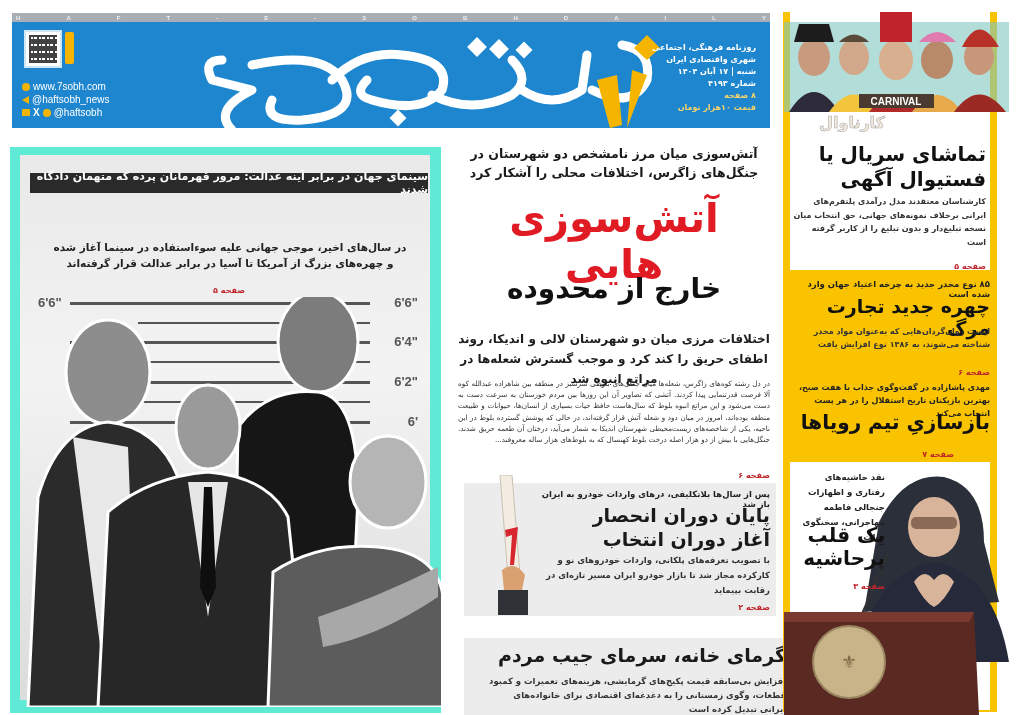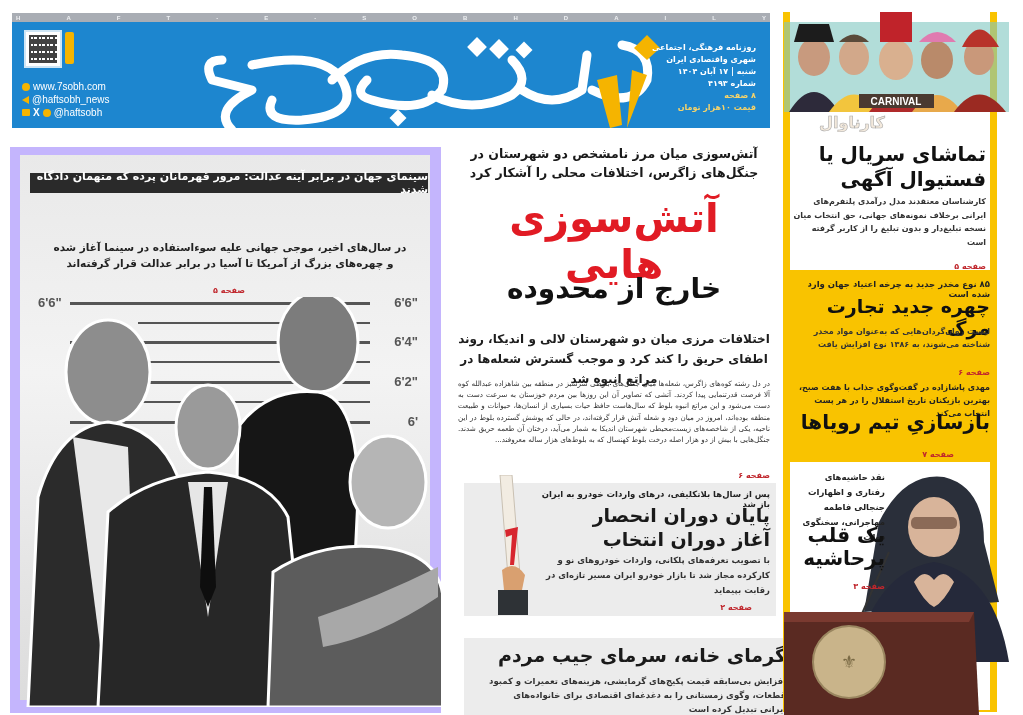--- a/index.html
+++ b/index.html
@@ -43,21 +43,21 @@
     position: absolute; left: 180px; top: -2px; width: 470px; height: 116px;
   }
   .issue-info {
     position: absolute; right: 14px; top: 20px; color: #fff;
     font-size: 8px; line-height: 12px; direction: rtl; text-align: right; font-weight: bold;
   }
   .issue-info .price { color: #f5d36a; }
   
   .left-feature {
     position: absolute; left: 10px; top: 147px; width: 431px; height: 566px;
-    background: #c4b5fd; overflow: hidden;
+    background: #5eead4; overflow: hidden;
   }
   .left-paper {
     position: absolute; left: 10px; top: 8px; width: 410px; height: 545px;
     background: linear-gradient(180deg, #e9e9e9 0%, #f3f3f3 40%, #dcdcdc 100%);
   }
   .kicker-bar {
     position: absolute; left: 20px; top: 26px; width: 398px; height: 20px;
     background: #2a2a2a; color: #fff; font-size: 11px; font-weight: bold;
     display: flex; align-items: center; justify-content: center; direction: rtl;
   }
@@ -94,21 +94,21 @@
   .main-body {
     position: absolute; left: 458px; top: 378px; width: 312px;
     font-size: 7.2px; color: #333; direction: rtl; text-align: justify; line-height: 11.2px;
   }
   .main-ref { position: absolute; left: 458px; top: 463px; width: 312px; direction: rtl; text-align: right; }
   .box-gray { position: absolute; background: #ececec; }
   .car-box { left: 464px; top: 483px; width: 312px; height: 133px; }
   .car-kicker { position: absolute; right: 6px; top: 6px; width: 240px; font-size: 8.5px; font-weight: bold; color: #222; direction: rtl; text-align: right; }
   .car-title { position: absolute; right: 6px; top: 20px; width: 240px; font-size: 19px; font-weight: bold; color: #1a1a1a; direction: rtl; text-align: right; line-height: 24px; }
   .car-lead { position: absolute; right: 6px; top: 70px; width: 240px; font-size: 8.5px; color: #333; direction: rtl; text-align: right; line-height: 15px; font-weight: bold; }
-  .car-ref { position: absolute; right: 24px; top: 112px; direction: rtl; }
+  .car-ref { position: absolute; right: 6px; top: 112px; direction: rtl; }
   .baton { position: absolute; left: 490px; top: 475px; width: 40px; height: 140px; }
   .heat-box { left: 464px; top: 638px; width: 330px; height: 88px; }
   .heat-title { position: absolute; right: 8px; top: 6px; width: 300px; font-size: 19px; font-weight: bold; color: #1a1a1a; direction: rtl; text-align: right; }
   .heat-lead { position: absolute; right: 8px; top: 36px; width: 300px; font-size: 8.5px; color: #333; direction: rtl; text-align: right; line-height: 14px; font-weight: bold; }
   .heat-ref { position: absolute; right: 8px; top: 72px; direction: rtl; }
   
   .sidebar { position: absolute; left: 783px; top: 12px; width: 214px; height: 700px; background: #f9c300; }
   .show-card { position: absolute; left: 790px; top: 12px; width: 200px; height: 258px; background: #fff; }
   .show-art { position: absolute; left: 784px; top: 12px; width: 225px; height: 120px; }
   .show-title { position: absolute; left: 790px; top: 142px; width: 196px; font-size: 20px; font-weight: bold; color: #111; direction: rtl; text-align: right; line-height: 25px; }

